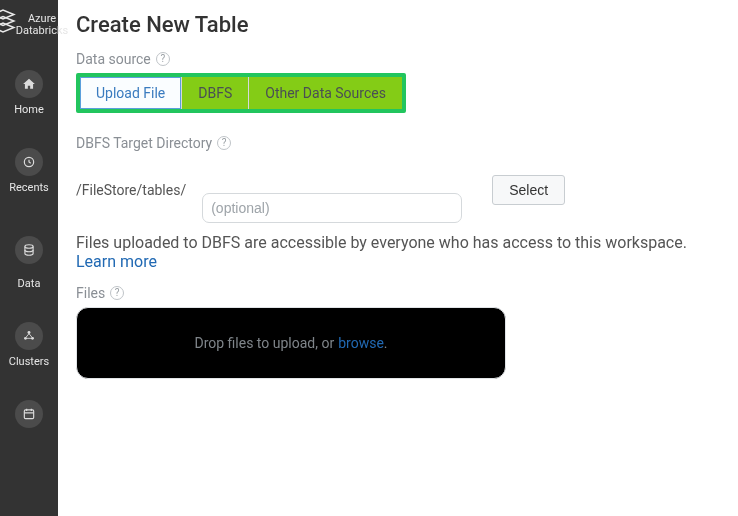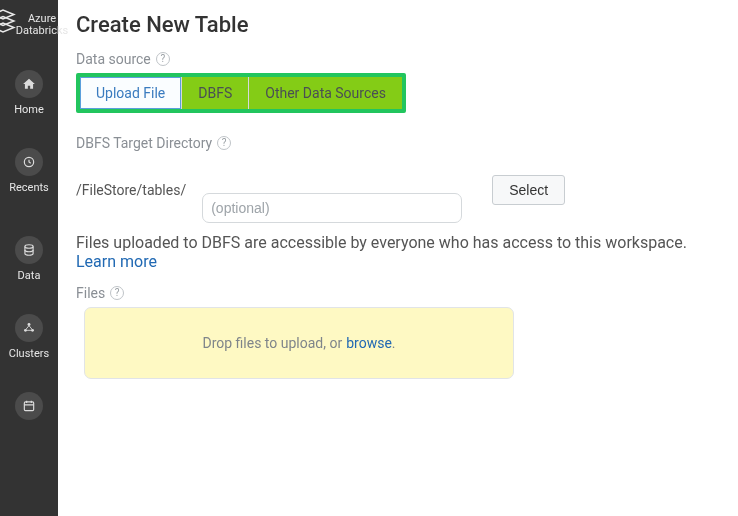--- a/index.html
+++ b/index.html
@@ -54,21 +54,21 @@
       align-items: center;
       justify-content: center;
       margin-bottom: 5px;
       color: #dcdcdc;
     }
     .sidebar-item-label {
       font-size: 11px;
       color: #e6e6e6;
       text-align: center;
     }
-    .big-gap { margin-top: 10px; }
+    .big-gap { margin-top: 10px; gap: 8px; }
     .main {
       flex: 1;
       padding: 12px 18px 18px 18px;
       color: #333;
     }
     .page-title {
       font-size: 22px;
       font-weight: 500;
       color: #333;
       margin-bottom: 14px;
@@ -150,30 +150,29 @@
       font-size: 16px;
       color: #555;
       margin-bottom: 14px;
     }
     .link {
       color: #2169b3;
       cursor: pointer;
     }
     .dropzone {
       border: 1px solid #e1e4e7;
-      background: #fef9c3;
+      background: #000000;
       width: 430px;
       height: 72px;
       display: flex;
       align-items: center;
       justify-content: center;
       font-size: 14px;
       color: #7f858a;
-      border-radius: 7px;
-      margin-left: 8px;
+      border-radius: 12px;
     }
     .dropzone .link { margin-left: 4px; }
   </style>
 </head>
 <body>
 
 <div class="sidebar">
   <div class="sidebar-brand">
     <span>
       <svg width="26" height="26" viewBox="0 0 24 24" fill="none" stroke="#e8e8e8" stroke-width="1.4">

